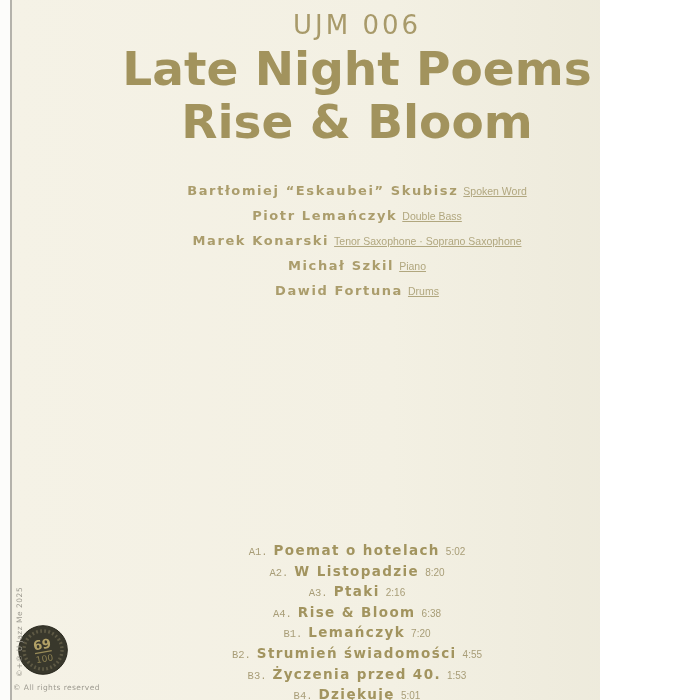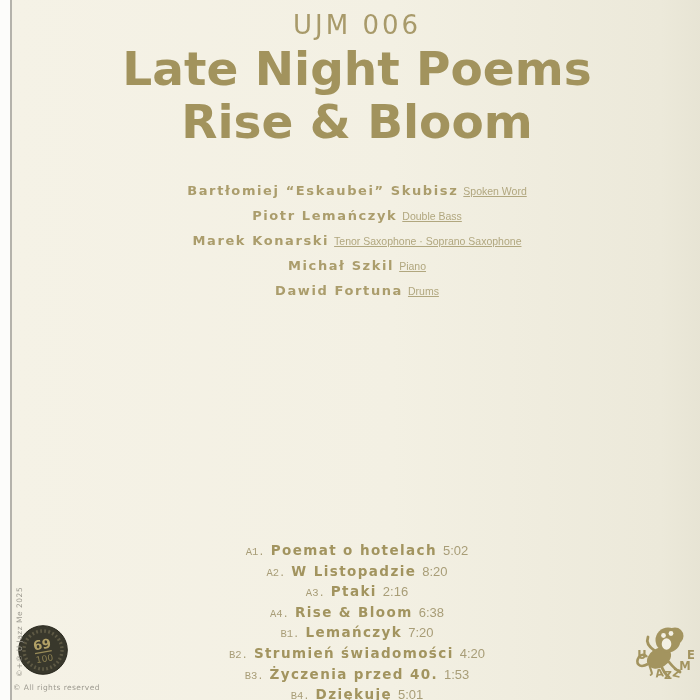--- a/index.html
+++ b/index.html
@@ -1,16 +1,16 @@
 <!DOCTYPE html>
 <html><head>
 <meta charset="utf-8">
 <style>
   html,body{margin:0;padding:0;background:#ffffff;}
-  .photo{position:relative;width:700px;height:700px;overflow:hidden;background:#c4b5fd;
+  .photo{position:relative;width:600px;height:700px;overflow:hidden;background:#c4b5fd;
          font-family:"DejaVu Sans","Liberation Sans",sans-serif;}
   
   .sleeve{position:absolute;left:10px;top:0;width:690px;height:700px;
           background:linear-gradient(90deg,#f5f2e6 0%,#f3f0e3 55%,#ece9da 94%,#e7e4d4 100%);
           border-left:2px solid #b4b2ab;}
   .edge-strip{position:absolute;left:0;top:0;width:10px;height:700px;background:#fcfcfa;}
 
   .center-abs{position:absolute;left:0;width:100%;text-align:center;}
 
   .catalog{top:10px;font-size:26px;letter-spacing:3px;color:#a89a6a;font-weight:400;}
@@ -20,21 +20,21 @@
   .title span{display:block;}
 
   .credits{top:178px;line-height:23px;}
   .credit-name{font-weight:bold;font-size:13px;letter-spacing:1.6px;color:#ab9d6c;}
   .credit-role{font-family:"Liberation Sans",sans-serif;font-size:10.5px;color:#b1a77f;
                margin-left:5px;text-decoration:underline;}
 
   .tracklist{top:541px;line-height:18.6px;}
   .track-pos{font-family:Liberation Mono, monospace;font-size:10.5px;color:#a89d77;margin-right:6px;}
   .track-title{font-weight:bold;font-size:13.5px;letter-spacing:1.4px;color:#a2945f;}
-  .track-time{font-family:"Liberation Sans",sans-serif;font-size:13px;color:#a89d77;margin-left:6px;}
+  .track-time{font-family:"Liberation Sans",sans-serif;font-size:10px;color:#a89d77;margin-left:6px;}
 
   .stamp{position:absolute;left:6px;top:625px;width:50px;height:50px;}
 
   .vert-copyright{position:absolute;left:3px;top:677px;white-space:nowrap;
         transform:rotate(-90deg);transform-origin:0 0;
         font-size:7.5px;letter-spacing:.5px;color:#9d9a90;}
   .bottom-copyright{position:absolute;left:1px;top:683px;white-space:nowrap;
         font-size:7.5px;letter-spacing:.4px;color:#9d9a90;}
 
   .logo{position:absolute;left:618px;top:620px;width:72px;height:70px;}
@@ -62,21 +62,21 @@
         <div class="credit-row"><span class="credit-name">Michał Szkil</span><span class="credit-role">Piano</span></div>
         <div class="credit-row"><span class="credit-name">Dawid Fortuna</span><span class="credit-role">Drums</span></div>
       </div>
 
     <div class="center-abs tracklist" id="tracklist">
         <div class="track-row"><span class="track-pos">A1.</span><span class="track-title">Poemat o hotelach</span><span class="track-time">5:02</span></div>
         <div class="track-row"><span class="track-pos">A2.</span><span class="track-title">W Listopadzie</span><span class="track-time">8:20</span></div>
         <div class="track-row"><span class="track-pos">A3.</span><span class="track-title">Ptaki</span><span class="track-time">2:16</span></div>
         <div class="track-row"><span class="track-pos">A4.</span><span class="track-title">Rise &amp; Bloom</span><span class="track-time">6:38</span></div>
         <div class="track-row"><span class="track-pos">B1.</span><span class="track-title">Lemańczyk</span><span class="track-time">7:20</span></div>
-        <div class="track-row"><span class="track-pos">B2.</span><span class="track-title">Strumień świadomości</span><span class="track-time">4:20</span></div>
+        <div class="track-row"><span class="track-pos">B2.</span><span class="track-title">Strumień świadomości</span><span class="track-time">4:55</span></div>
         <div class="track-row"><span class="track-pos">B3.</span><span class="track-title">Życzenia przed 40.</span><span class="track-time">1:53</span></div>
         <div class="track-row"><span class="track-pos">B4.</span><span class="track-title">Dziękuję</span><span class="track-time">5:01</span></div>
       </div>
 
     <div class="stamp">
       <svg width="50" height="50" viewBox="0 0 50 50">
         <circle cx="25" cy="25" r="24.3" fill="#39382c" stroke="#28271d" stroke-width="1"></circle>
         <circle cx="25" cy="25" r="19" fill="none" stroke="#716b52" stroke-width="3.4" stroke-dasharray="1.8 2.3" opacity="0.65"></circle>
         <g transform="rotate(-10 25 25)">
           <text x="25" y="24" font-size="13" font-weight="bold" fill="#b2a166" text-anchor="middle">69</text>

